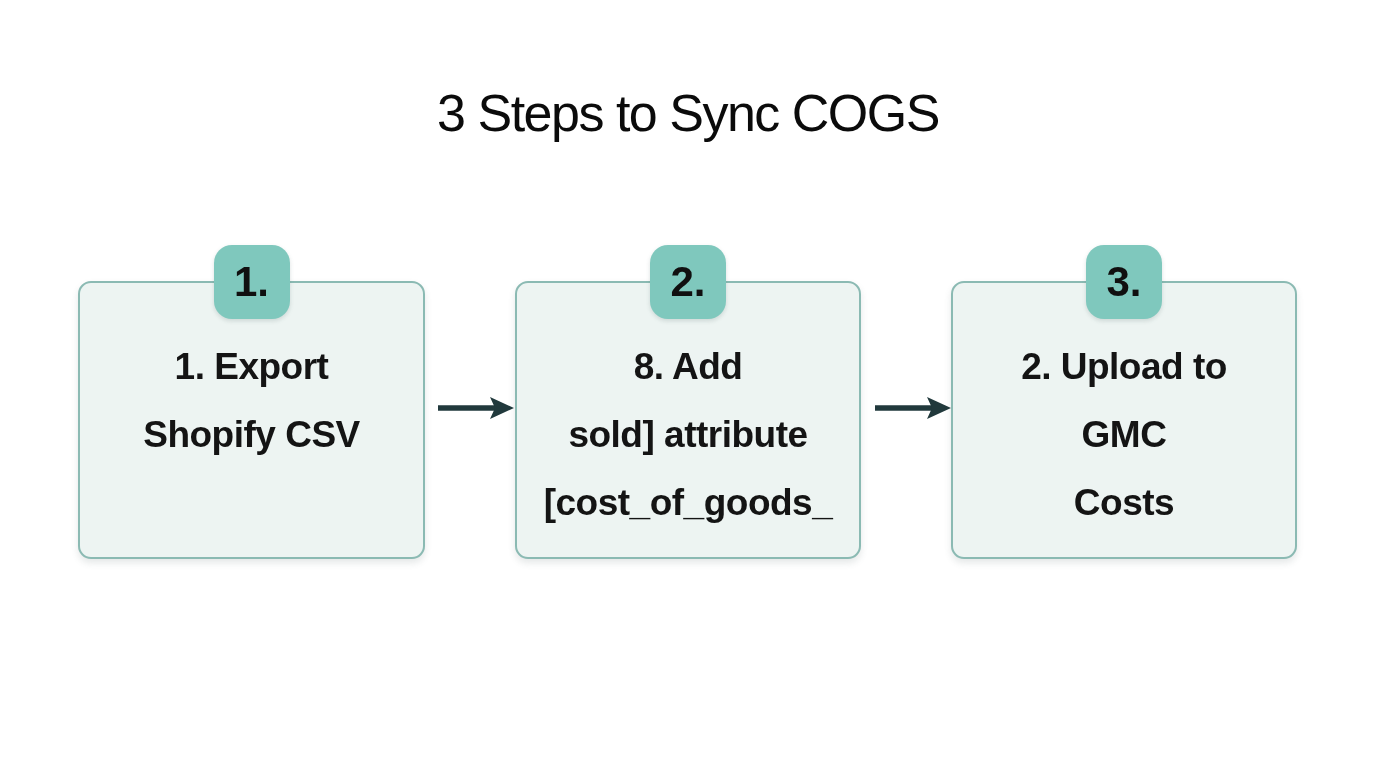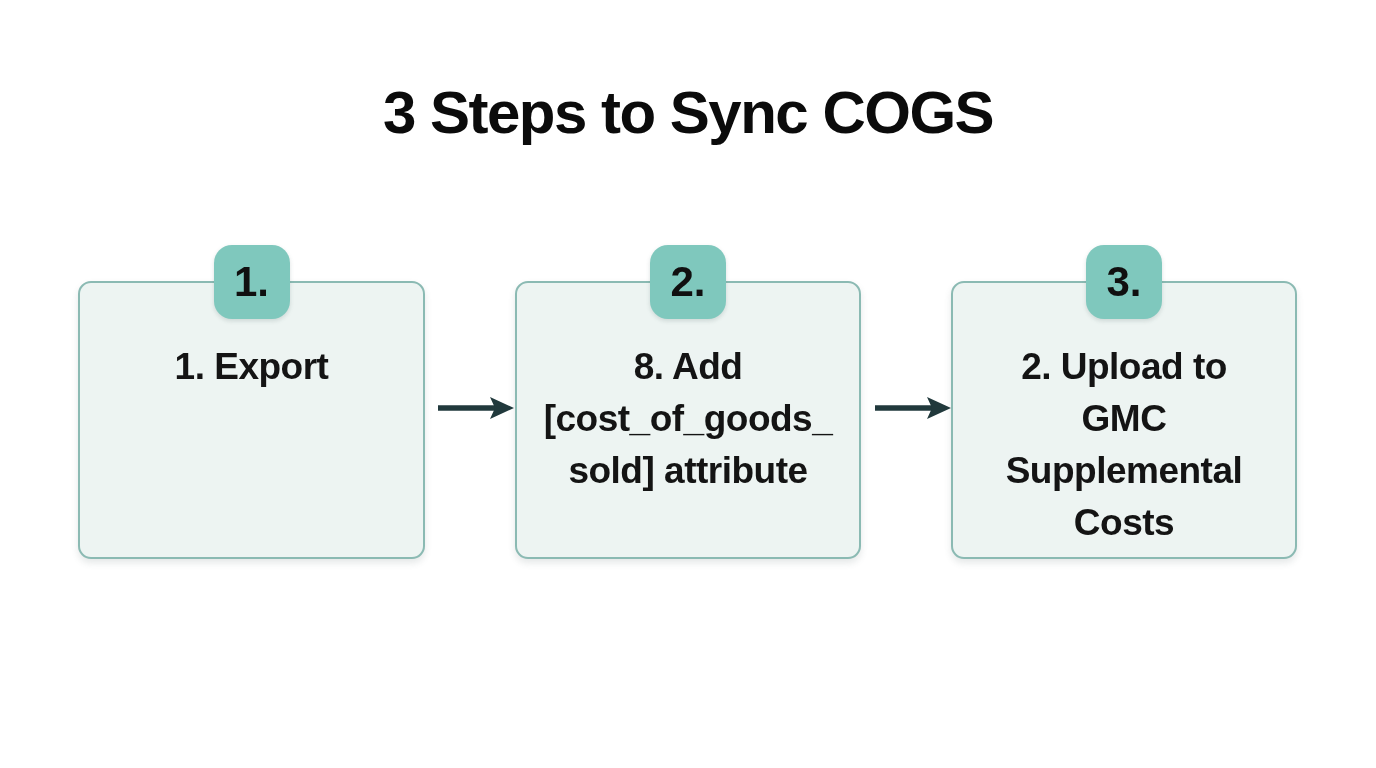--- a/index.html
+++ b/index.html
@@ -23,23 +23,23 @@
     background: var(--background);
     overflow: hidden;
   }
 
   .title {
     position: absolute;
     top: 80px;
     left: 0;
     width: 100%;
     text-align: center;
-    font-size: 60px;
+    font-size: 52px;
     line-height: 66px;
-    font-weight: 700;
+    font-weight: 400;
     letter-spacing: -1.5px;
     color: var(--title-text);
   }
 
   .card {
     position: absolute;
     top: 281px;
     height: 278px;
     background: var(--card-fill);
     border: 2px solid var(--card-border);
@@ -75,20 +75,21 @@
     padding-top: 58px;
     display: flex;
     flex-direction: column;
     align-items: center;
     text-align: center;
     font-size: 37px;
     line-height: 52px;
     font-weight: 700;
     letter-spacing: -0.5px;
     color: var(--card-text);
+    gap: 16px;
   }
   .card-text span { display: block; white-space: nowrap; }
 
   .arrow {
     position: absolute;
     top: 395px;
     width: 80px;
     height: 26px;
   }
   .arrow-1 { left: 436px; }
@@ -100,45 +101,45 @@
 <body>
 
 <div class="canvas">
 
   <h1 class="title">3 Steps to Sync COGS</h1>
 
   <section class="card card-1">
     <div class="badge">1.</div>
     <div class="card-text">
       <span>1. Export</span>
+      <span>Shopify CSV</span>
     </div>
   </section>
 
   <svg class="arrow arrow-1" viewBox="0 0 80 26" aria-hidden="true">
     <line class="shaft" x1="2" y1="13" x2="62" y2="13"></line>
     <polygon class="head" points="54,2 78,13 54,24 59,13"></polygon>
   </svg>
 
   <section class="card card-2">
     <div class="badge">2.</div>
     <div class="card-text">
       <span>8. Add</span>
+      <span>sold] attribute</span>
       <span>[cost_of_goods_</span>
-      <span>sold] attribute</span>
     </div>
   </section>
 
   <svg class="arrow arrow-2" viewBox="0 0 80 26" aria-hidden="true">
     <line class="shaft" x1="2" y1="13" x2="62" y2="13"></line>
     <polygon class="head" points="54,2 78,13 54,24 59,13"></polygon>
   </svg>
 
   <section class="card card-3">
     <div class="badge">3.</div>
     <div class="card-text">
       <span>2. Upload to</span>
       <span>GMC</span>
-      <span>Supplemental</span>
       <span>Costs</span>
     </div>
   </section>
 
 </div>
 
 </body></html>

